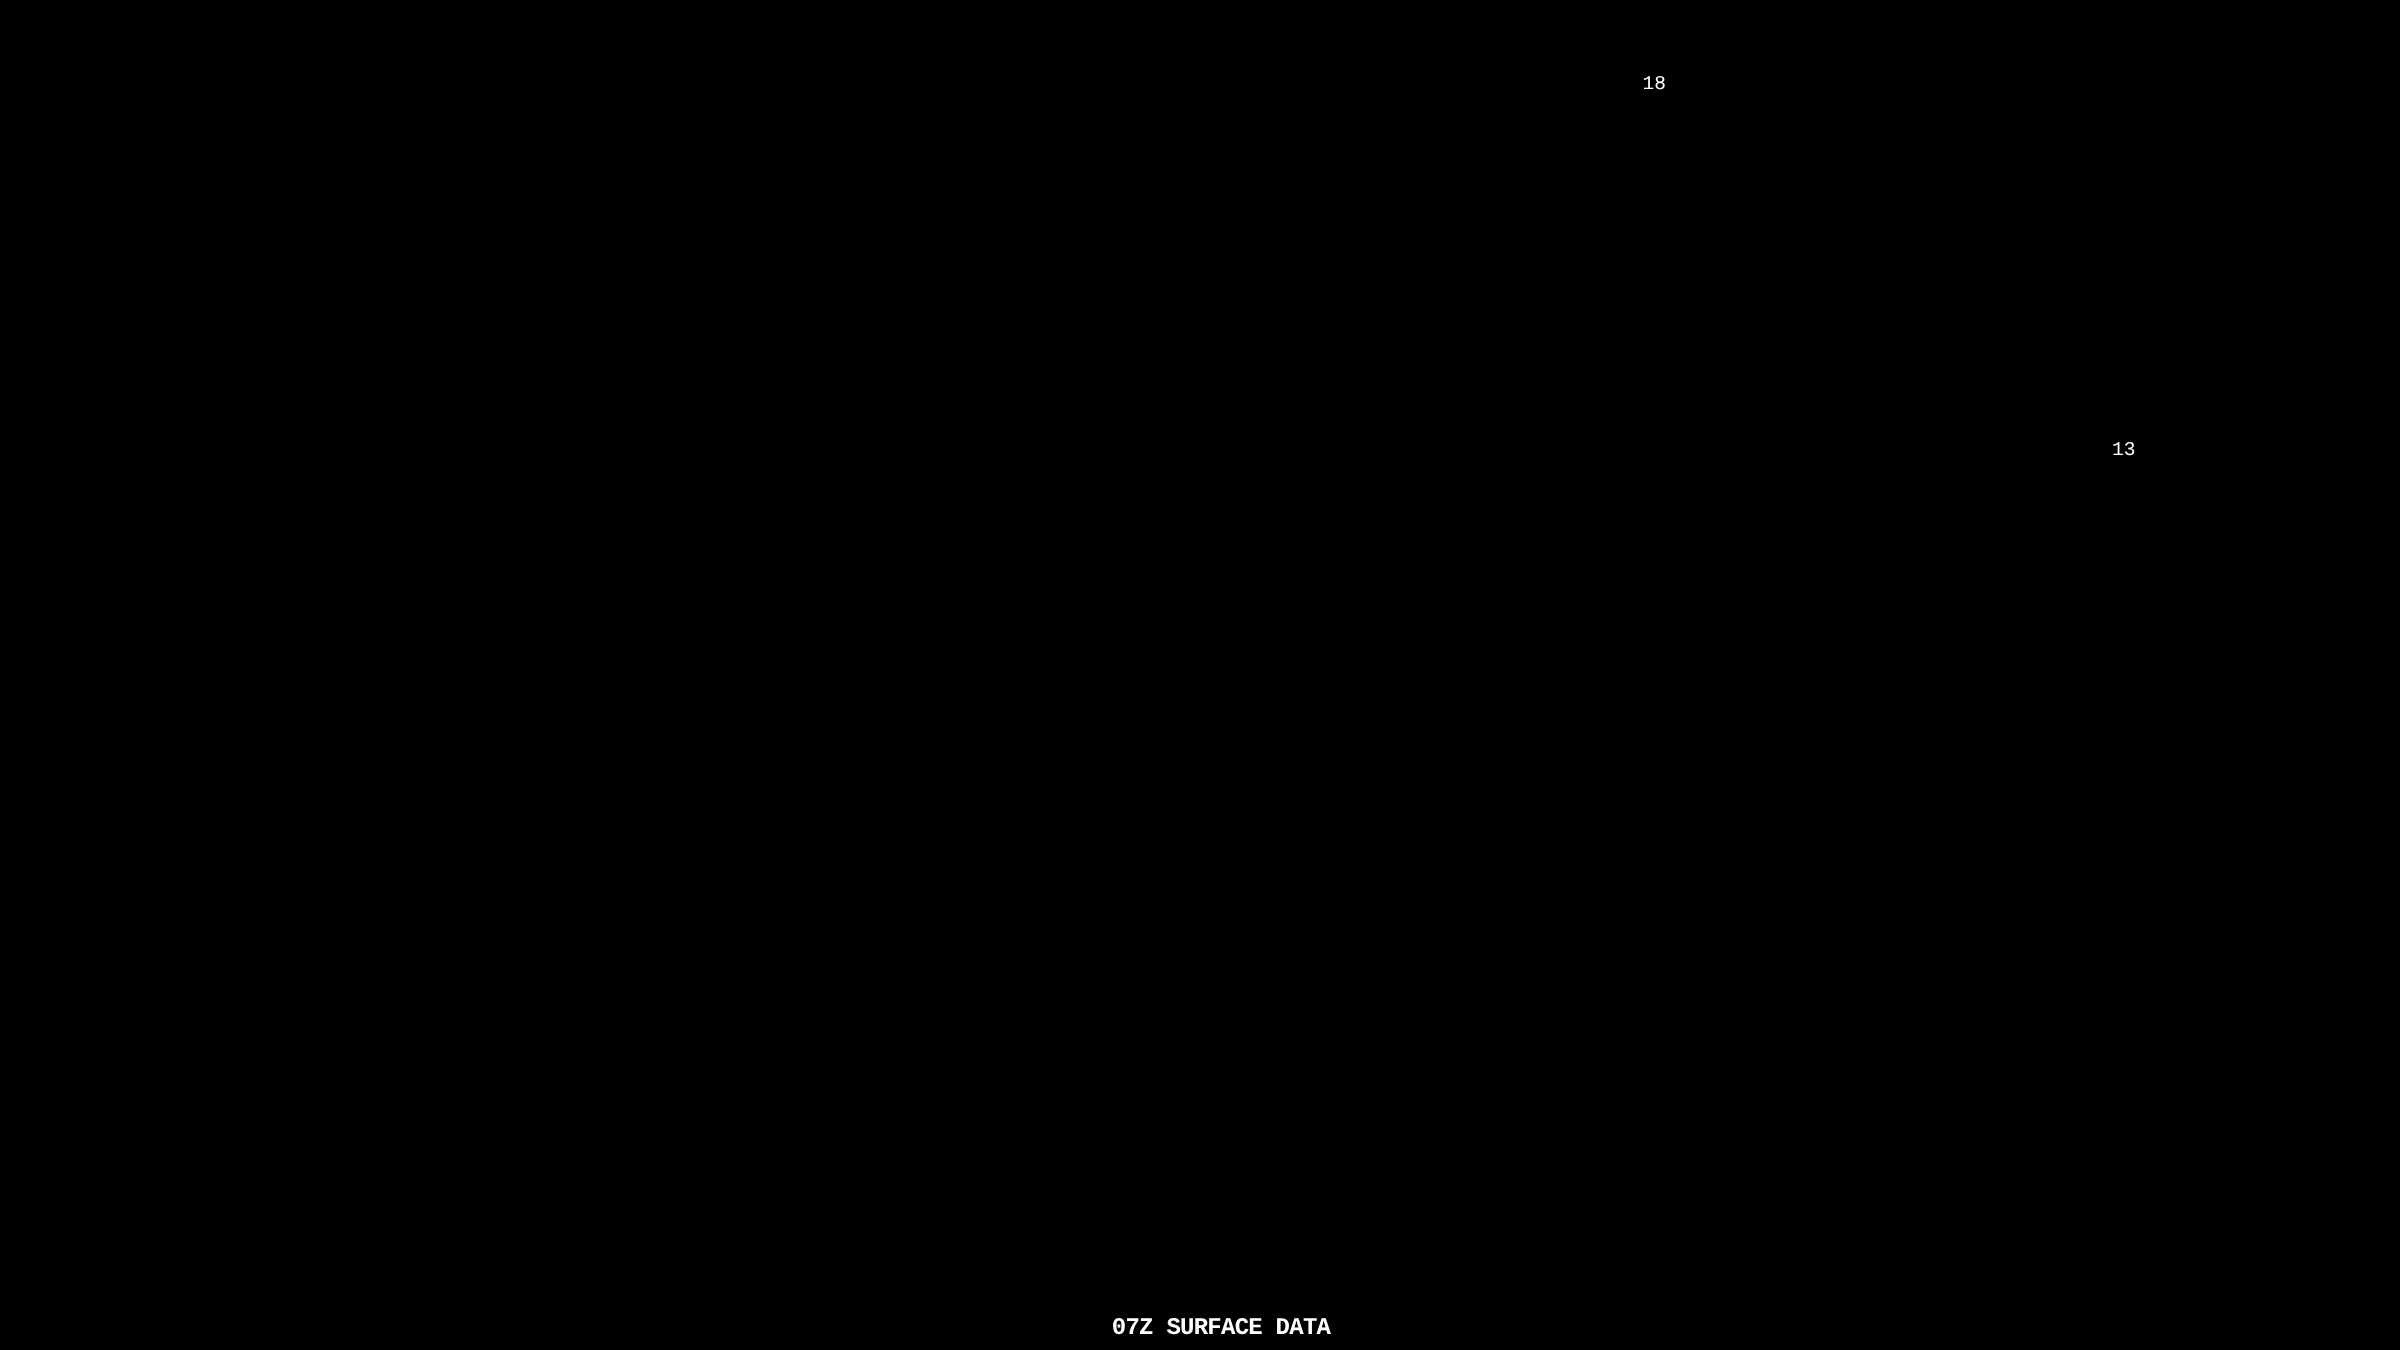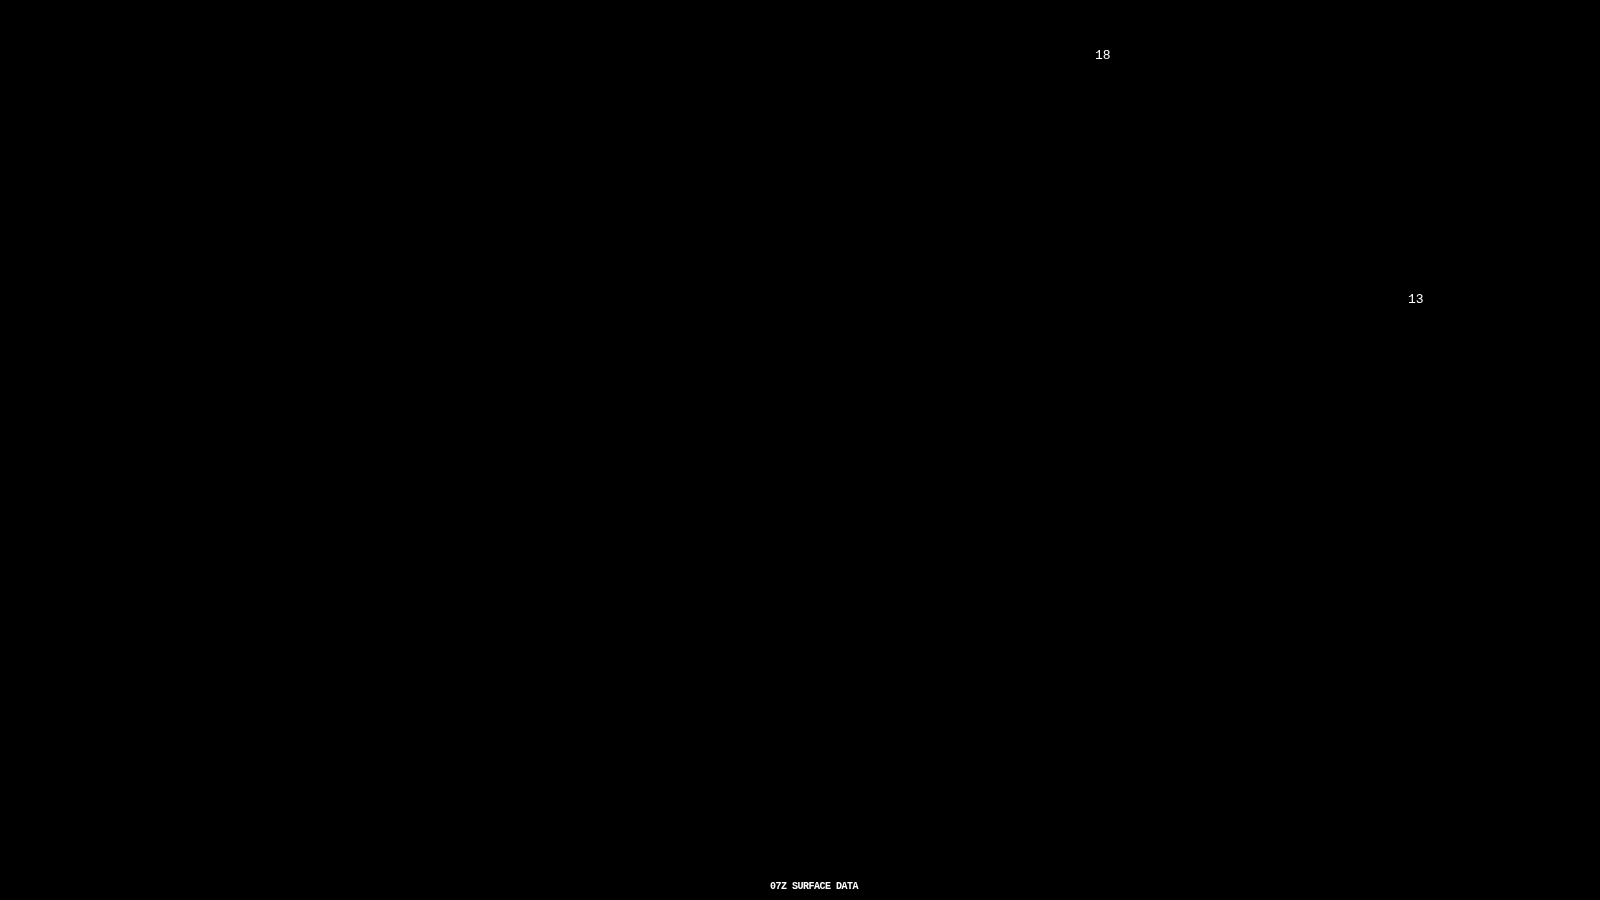--- a/index.html
+++ b/index.html
@@ -30,21 +30,21 @@
   .plot-title-bar {
     position: absolute;
     left: 0;
     top: 876px;
     width: 1600px;
     text-align: center;
   }
   .plot-title {
     display: inline-block;
     color: #ffffff;
-    font-size: 10px;
+    font-size: 16px;
     line-height: 13px;
     font-weight: bold;
     letter-spacing: -0.5px;
     white-space: pre;
     margin-left: 28px;
   }
 </style>
 </head>
 <body>
 

